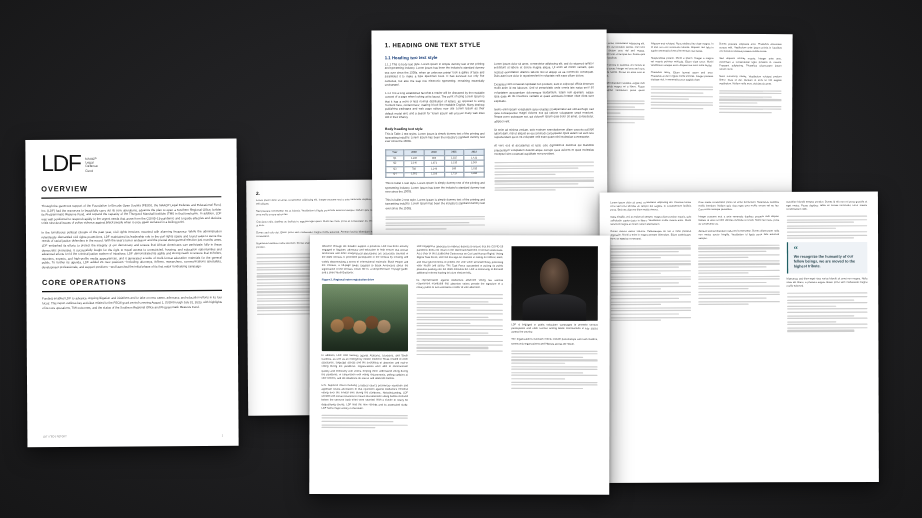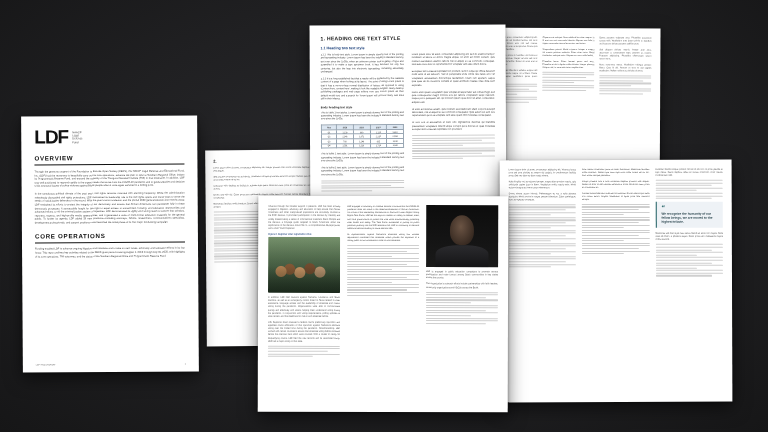--- a/index.html
+++ b/index.html
@@ -39,21 +39,21 @@
     transform: rotate(-0.4deg);
   }
   #page-overview .logo {
     display: flex;
     align-items: flex-start;
     gap: 4px;
     margin-bottom: 9px;
   }
   #page-overview .logo .mark {
     font-size: 19px;
-    font-weight: bold;
+    font-weight: normal;
     line-height: 0.9;
     color: #111;
     letter-spacing: -1px;
   }
   #page-overview .logo .mark-sub {
     font-size: 2.6px;
     line-height: 1.25;
     color: #333;
     padding-top: 3px;
     letter-spacing: 0.1px;

